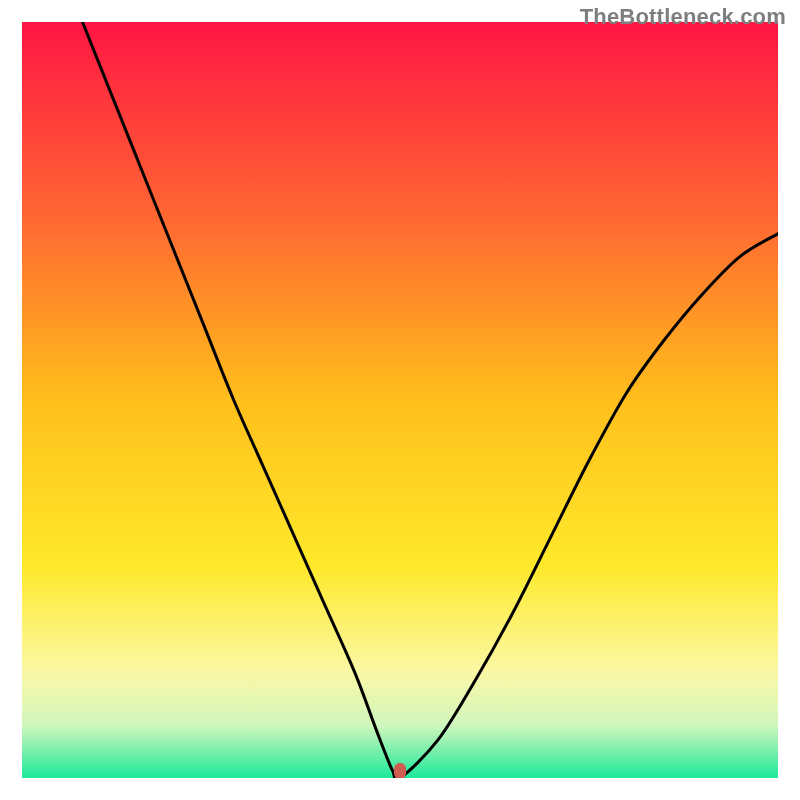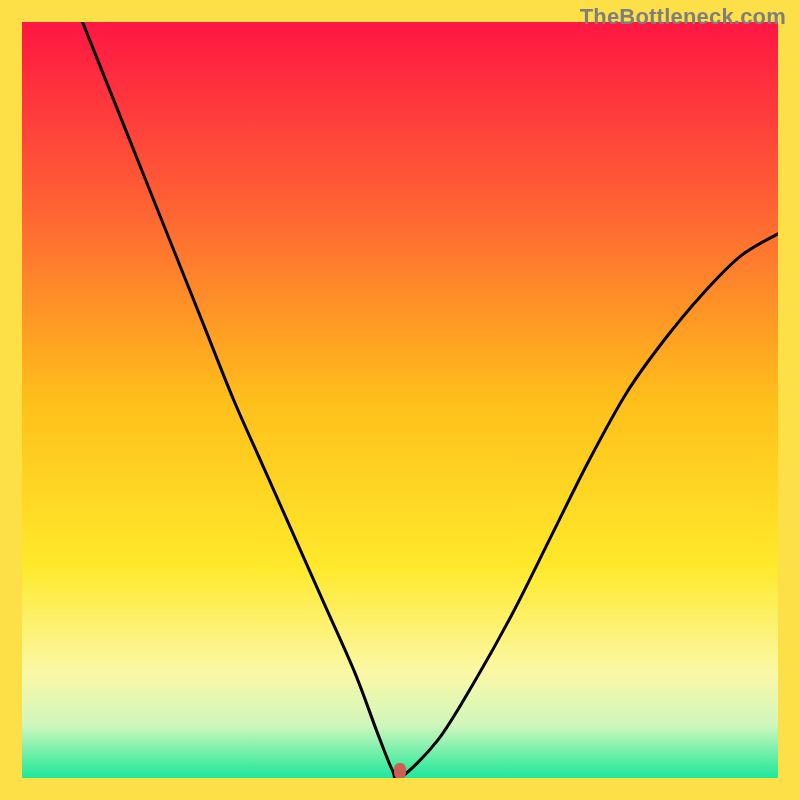--- a/index.html
+++ b/index.html
@@ -8,21 +8,21 @@
     width: 800px;
     height: 800px;
     background: #000;
     overflow: hidden;
     font-family: Arial, Helvetica, sans-serif;
   }
   .frame {
     position: relative;
     width: 800px;
     height: 800px;
-    background: #fde047;
+    background: #ffffff;
   }
   .watermark {
     position: absolute;
     top: 4px;
     right: 14px;
     color: #7e7e7e;
     font-size: 22px;
     font-weight: 600;
     letter-spacing: 0.2px;
     z-index: 5;

